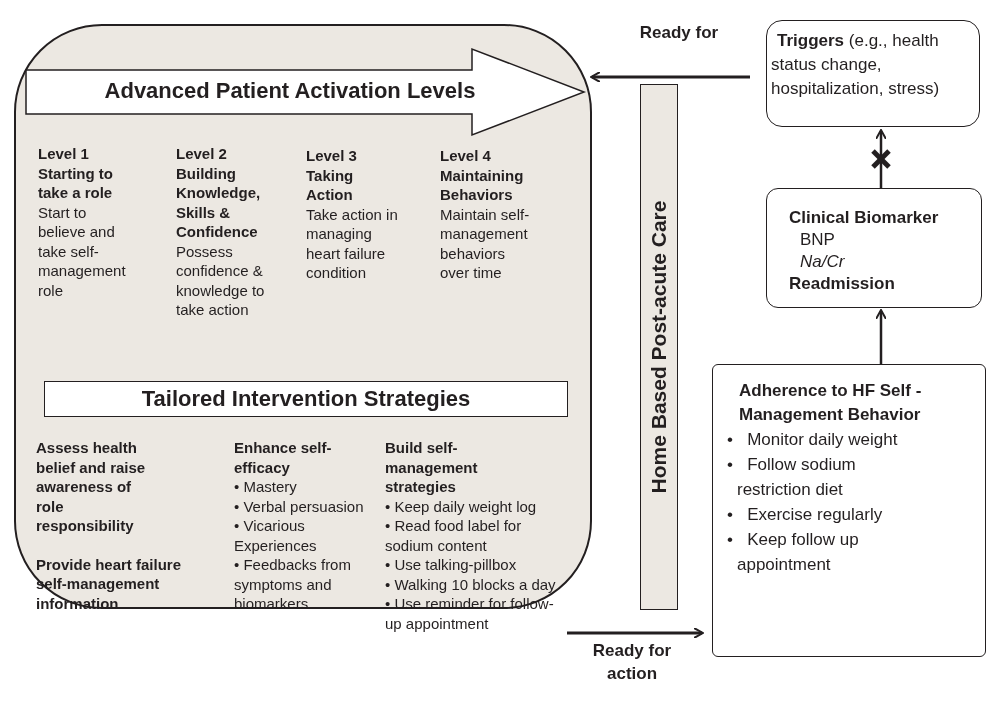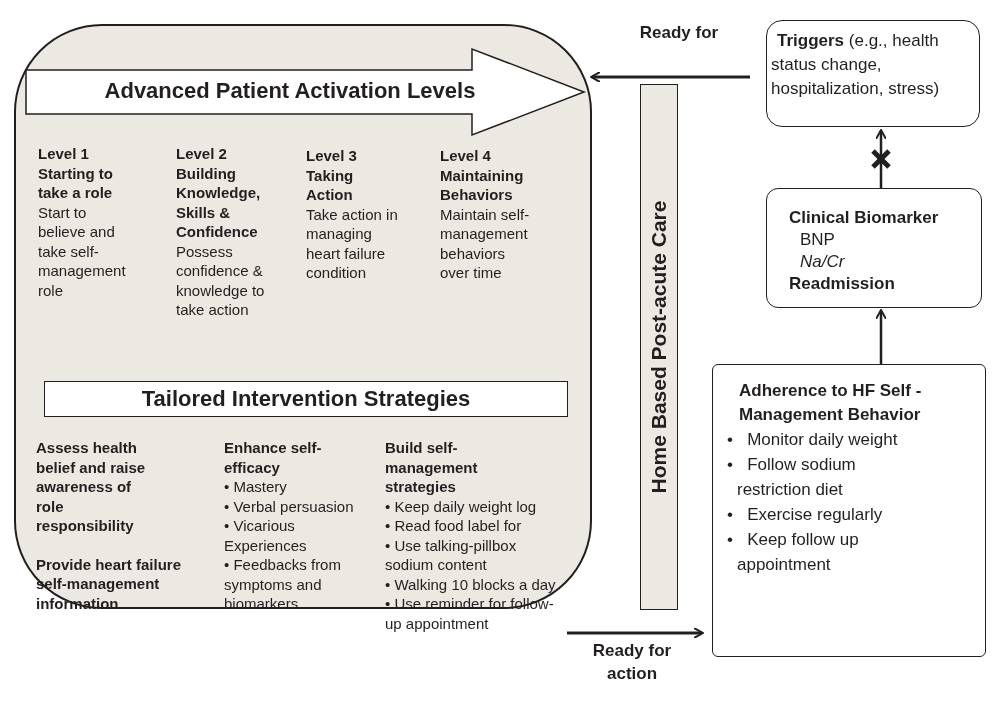--- a/index.html
+++ b/index.html
@@ -89,39 +89,39 @@
   <div>Assess health</div>
   <div>belief and raise</div>
   <div>awareness of</div>
   <div>role</div>
   <div>responsibility</div>
   <div style="height:19px;"></div>
   <div>Provide heart failure</div>
   <div>self-management</div>
   <div>information</div>
 </div>
-<div class="abs strat-col" style="left:224px; top:438px;">
+<div class="abs strat-col" style="left:234px; top:438px;">
   <div class="bold">Enhance self-</div>
   <div class="bold">efficacy</div>
   <div>• Mastery</div>
   <div>• Verbal persuasion</div>
   <div>• Vicarious</div>
   <div>Experiences</div>
   <div>• Feedbacks from</div>
   <div>symptoms and</div>
   <div>biomarkers</div>
 </div>
 <div class="abs strat-col" style="left:385px; top:438px;">
   <div class="bold">Build self-</div>
   <div class="bold">management</div>
   <div class="bold">strategies</div>
   <div>• Keep daily weight log</div>
   <div>• Read food label for</div>
+  <div>sodium content</div>
   <div>• Use talking-pillbox</div>
-  <div>sodium content</div>
   <div>• Walking 10 blocks a day</div>
   <div>• Use reminder for follow-</div>
   <div>up appointment</div>
 </div>
 
 <div id="home-bar" class="abs"></div>
 <div id="home-text" class="abs">Home Based Post-acute Care</div>
 
 <svg class="abs lines" viewBox="0 0 1000 704">
   <defs>

